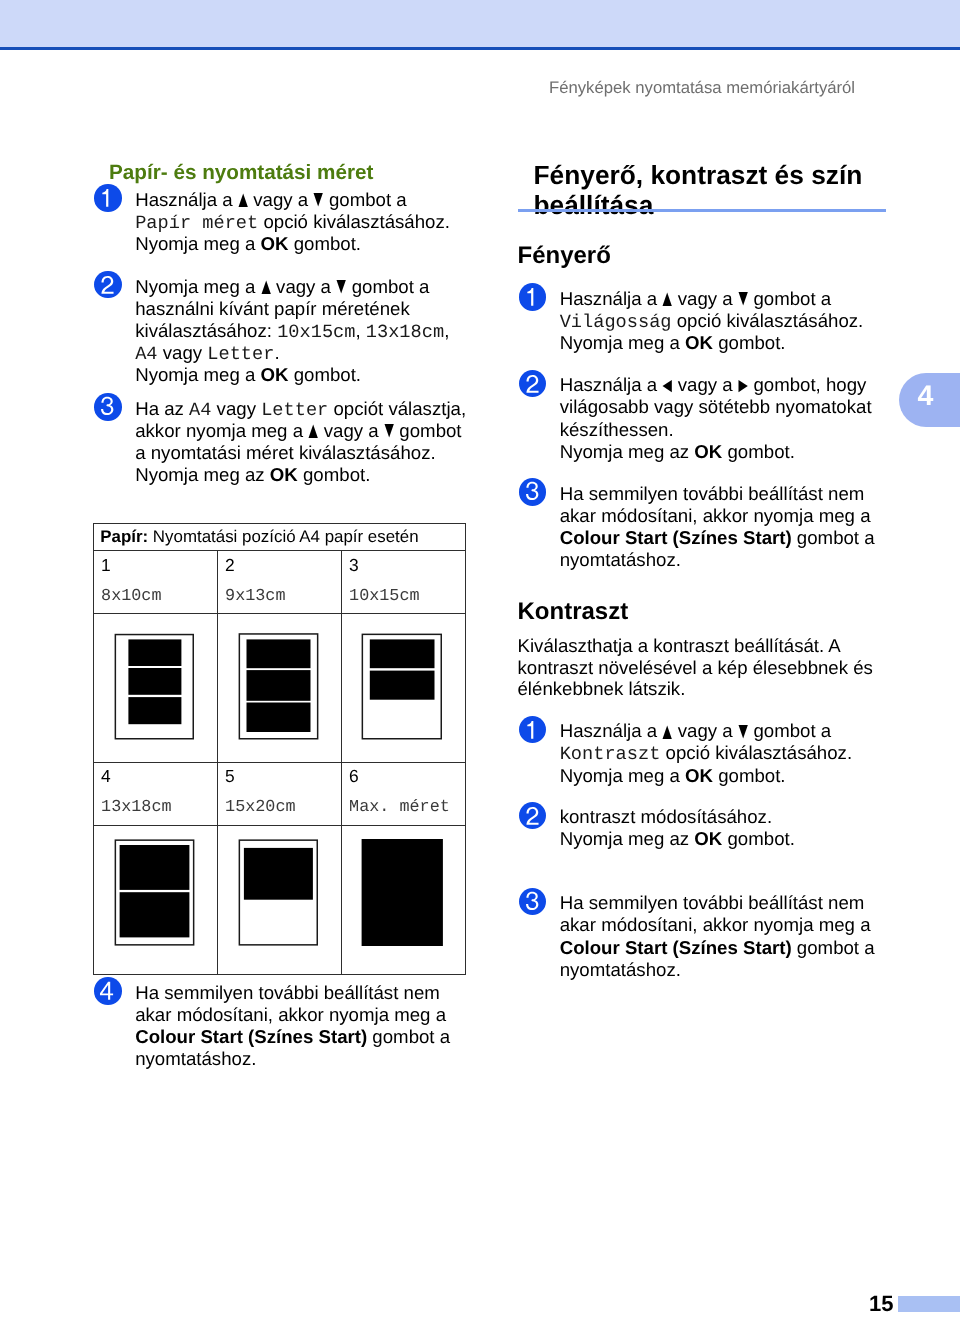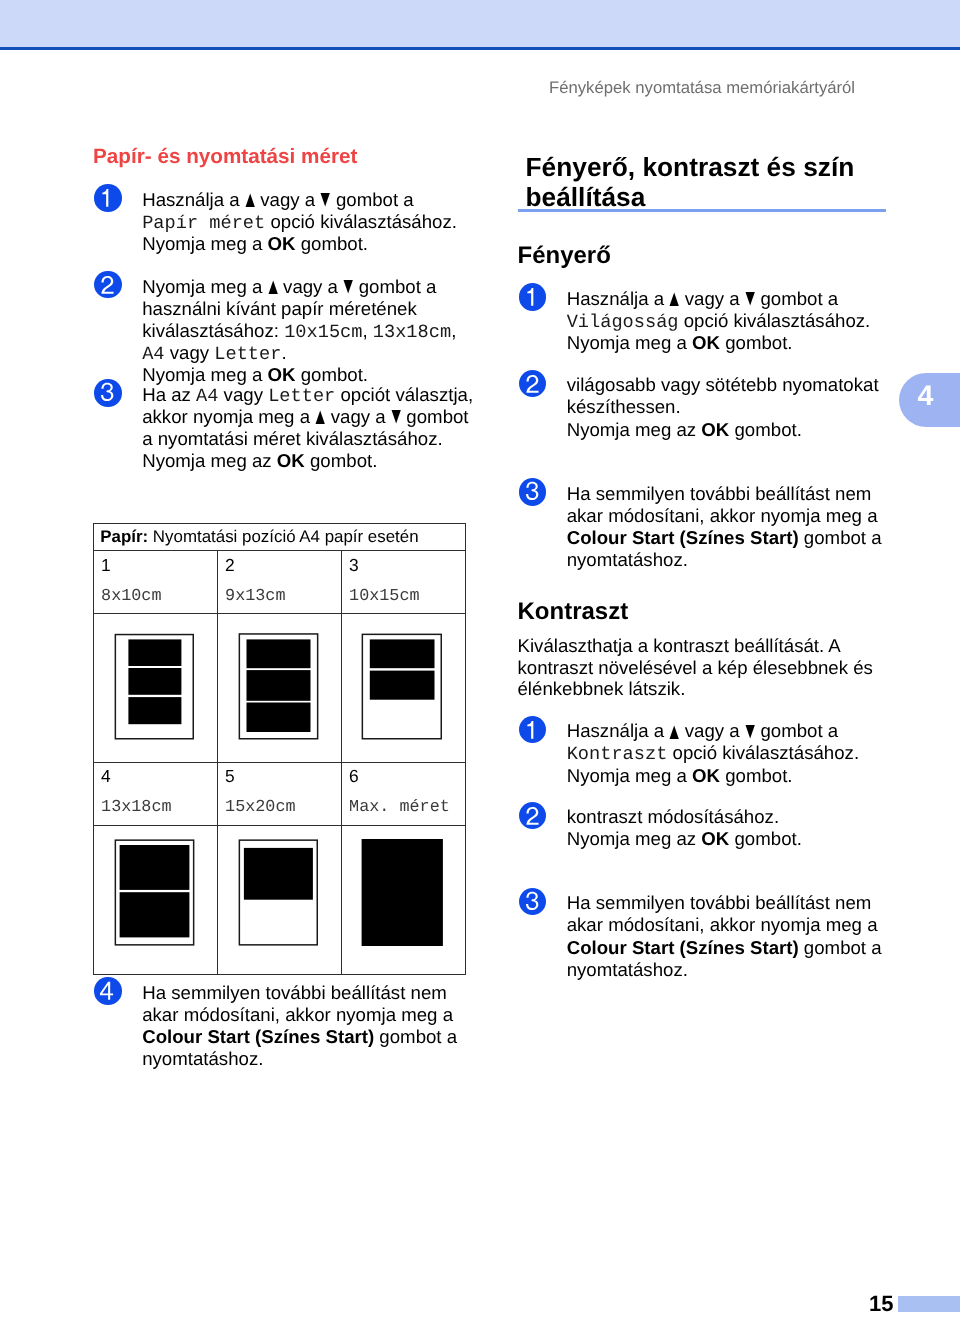--- a/index.html
+++ b/index.html
@@ -17,35 +17,35 @@
            border-radius:27.1px 0 0 27.1px;}
   .chaptab span{position:absolute;left:18.3px;top:9px;
            color:#fff;font-size:28.5px;font-weight:bold;line-height:1;}
   .pagenum{left:869px;top:1292.5px;font-size:22px;font-weight:bold;color:#000;line-height:1;}
   .pagebar{left:898.1px;top:1295.6px;width:61.9px;height:16.8px;background:#a9c0f3;}
 
   
   .colL{left:93px;top:0;width:390px;}
   .colR{left:517.5px;top:0;width:380px;}
 
-  h2.sec{font-size:20.7px;font-weight:bold;margin:0;line-height:20.7px;color:#ef4444;
+  h2.sec{font-size:20.7px;font-weight:bold;margin:16px;line-height:20.7px;color:#4d7c0f;
          white-space:nowrap;}
-  h1.big{font-size:26.3px;font-weight:bold;margin:8px;line-height:29.5px;color:#000;
+  h1.big{font-size:26.3px;font-weight:bold;margin:16px;line-height:29.5px;color:#000;
          white-space:nowrap;}
   .bigrule{position:absolute;left:518px;top:208.8px;height:3.3px;width:368px;background:#7ba0f0;}
   h3.sub{font-size:24px;font-weight:bold;margin:0;line-height:20px;color:#000;white-space:nowrap;}
 
   .step{position:absolute;left:0;}
   .badge{position:absolute;left:1.4px;top:-4.8px;width:27.5px;height:27.5px;border-radius:50%;
          background:#0d4ae9;}
   .badgenum{position:absolute;left:0;top:0;width:27.5px;height:27.5px;
             line-height:27.5px;text-align:center;font-size:20px;color:#0d4ae9;}
   .steplines{margin-left:42.2px;}
   .ptxt{font-size:18.65px;line-height:22.1px;color:#000;white-space:nowrap;
-        height:22.1px;overflow:visible;margin-left:7px;}
+        height:22.1px;overflow:visible;}
   .ptxt b{font-weight:bold;}
   .mono{font-family:"Liberation Mono",monospace;font-size:18.65px;color:#1a1a1a;
         line-height:1;display:inline-block;vertical-align:baseline;}
 
   
   .tri{display:inline-block;width:10.35px;height:14px;position:relative;top:1.3px;}
   .tri svg{display:block;width:10.35px;height:14px;}
 
   
   .extbl{position:absolute;left:92.7px;top:522.7px;border-collapse:collapse;
@@ -104,21 +104,21 @@
               <path d="M5.18 0.6 L9.83 14 L0.53 14 Z" fill="#000"></path>
             </svg></span><span> vagy a </span><span class="tri"><svg viewBox="0 0 10.35 14" width="10.35" height="14">
               <path d="M5.18 13.4 L0.53 0 L9.83 0 Z" fill="#000"></path>
             </svg></span><span> gombot a</span></div>
         <div class="ptxt"><span>használni kívánt papír méretének</span></div>
         <div class="ptxt"><span>kiválasztásához: </span><span class="mono">10x15cm</span><span>, </span><span class="mono">13x18cm</span><span>,</span></div>
         <div class="ptxt"><span class="mono">A4</span><span> vagy </span><span class="mono">Letter</span><span>.</span></div>
         <div class="ptxt"><span>Nyomja meg a </span><b>OK</b><span> gombot.</span></div>
       </div>
     </div>
-<div class="step" style="top:384px">
+<div class="step" style="top:398px">
       <div class="badge">
         <span class="badgenum">3</span>
         <svg viewBox="0 0 28 28" width="27.5" height="27.5" style="position:absolute;left:0;top:0">
           <path d="M12.6 13.35 c0.25 0.02 0.5 0.02 0.75 0.02 c2.1 0 4.15 0.85 4.15 3.35 c0 2.3 -1.8 3.75 -4.05 3.75 c-2.65 0 -4.05 -1.6 -4.15 -4.2 H7.15 c0.05 3.85 2.25 6.2 6.1 6.2 c3.35 0 6.45 -1.95 6.45 -5.6 c0 -2.25 -1.3 -3.9 -3.45 -4.4 v-0.05 c1.8 -0.65 2.85 -2.0 2.85 -3.95 c0 -3.2 -2.7 -4.7 -5.7 -4.7 c-3.75 0 -5.75 2.65 -5.85 6.15 h2.15 c-0.05 -2.35 1.15 -4.25 3.7 -4.25 c2.05 0 3.55 1.15 3.55 3.0 c0 2.25 -1.85 3.0 -3.85 2.9 Z" fill="#fff"></path>
         </svg>
       </div>
       <div class="steplines">
         <div class="ptxt"><span>Ha az </span><span class="mono">A4</span><span> vagy </span><span class="mono">Letter</span><span> opciót választja,</span></div>
         <div class="ptxt"><span>akkor nyomja meg a </span><span class="tri"><svg viewBox="0 0 10.35 14" width="10.35" height="14">
               <path d="M5.18 0.6 L9.83 14 L0.53 14 Z" fill="#000"></path>
@@ -253,20 +253,25 @@
       </div>
     </div>
 <div class="step" style="top:374.4px">
       <div class="badge">
         <span class="badgenum">2</span>
         <svg viewBox="0 0 28 28" width="27.5" height="27.5" style="position:absolute;left:0;top:0">
           <path d="M7.6 23.2 H19.9 v-2.0 h-9.4 c0.5 -1.85 2.15 -3.05 3.9 -4.15 c2.55 -1.6 5.2 -3.0 5.2 -6.55 c0 -3.4 -2.55 -5.5 -5.9 -5.5 c-4.05 0 -6.1 2.85 -6.05 6.75 h2.15 c-0.05 -2.65 1.15 -4.9 3.85 -4.9 c2.2 0 3.65 1.45 3.65 3.6 c0 2.5 -2.1 3.55 -4.05 4.8 c-3.1 1.95 -5.35 3.6 -5.65 7.95 Z" fill="#fff"></path>
         </svg>
       </div>
       <div class="steplines">
+        <div class="ptxt"><span>Használja a </span><span class="tri"><svg viewBox="0 0 10.35 14" width="10.35" height="14">
+              <path d="M0.5 7.1 L9.8 0.9 L9.8 13.3 Z" fill="#000"></path>
+            </svg></span><span> vagy a </span><span class="tri"><svg viewBox="0 0 10.35 14" width="10.35" height="14">
+              <path d="M9.8 7.1 L0.5 13.3 L0.5 0.9 Z" fill="#000"></path>
+            </svg></span><span> gombot, hogy</span></div>
         <div class="ptxt"><span>világosabb vagy sötétebb nyomatokat</span></div>
         <div class="ptxt"><span>készíthessen.</span></div>
         <div class="ptxt"><span>Nyomja meg az </span><b>OK</b><span> gombot.</span></div>
       </div>
     </div>
 <div class="step" style="top:482.9px">
       <div class="badge">
         <span class="badgenum">3</span>
         <svg viewBox="0 0 28 28" width="27.5" height="27.5" style="position:absolute;left:0;top:0">
           <path d="M12.6 13.35 c0.25 0.02 0.5 0.02 0.75 0.02 c2.1 0 4.15 0.85 4.15 3.35 c0 2.3 -1.8 3.75 -4.05 3.75 c-2.65 0 -4.05 -1.6 -4.15 -4.2 H7.15 c0.05 3.85 2.25 6.2 6.1 6.2 c3.35 0 6.45 -1.95 6.45 -5.6 c0 -2.25 -1.3 -3.9 -3.45 -4.4 v-0.05 c1.8 -0.65 2.85 -2.0 2.85 -3.95 c0 -3.2 -2.7 -4.7 -5.7 -4.7 c-3.75 0 -5.75 2.65 -5.85 6.15 h2.15 c-0.05 -2.35 1.15 -4.25 3.7 -4.25 c2.05 0 3.55 1.15 3.55 3.0 c0 2.25 -1.85 3.0 -3.85 2.9 Z" fill="#fff"></path>

